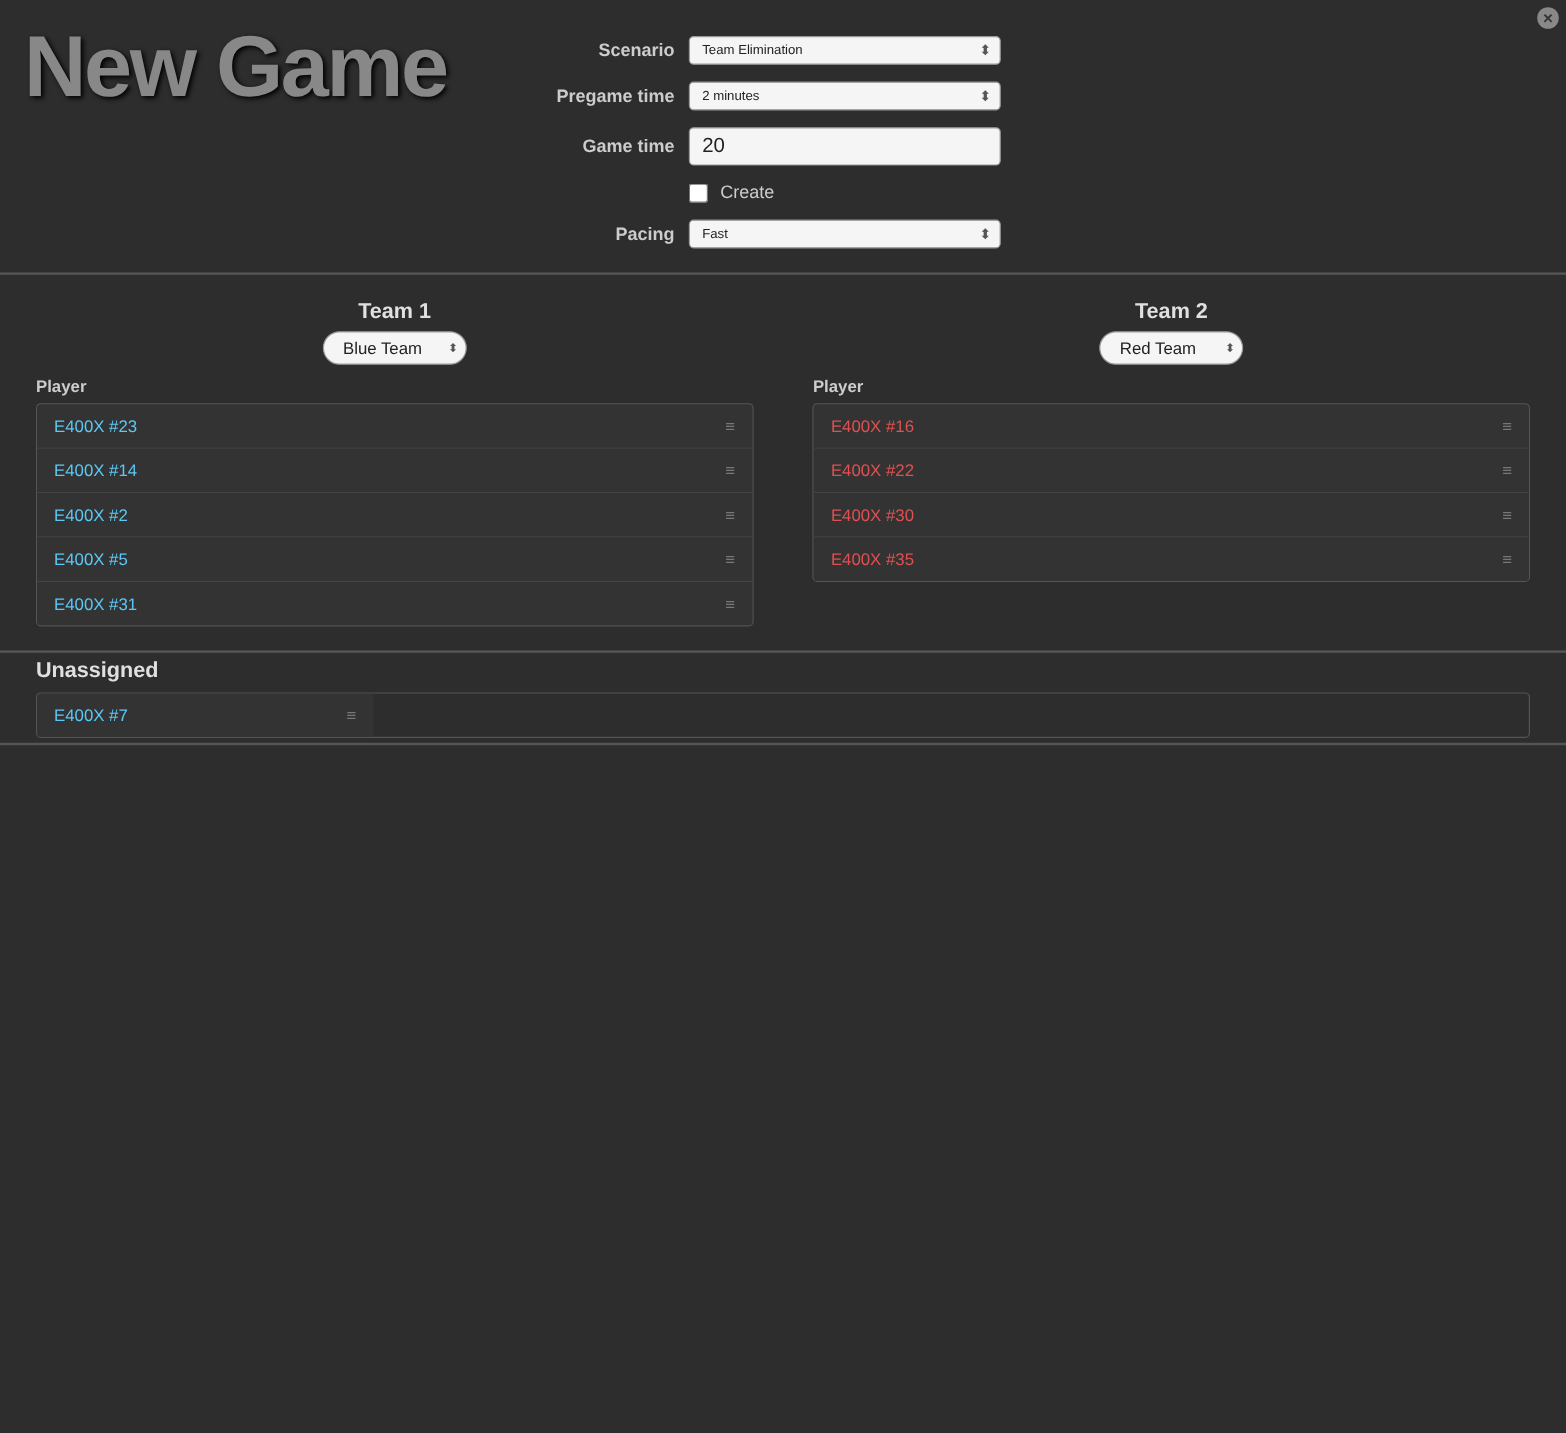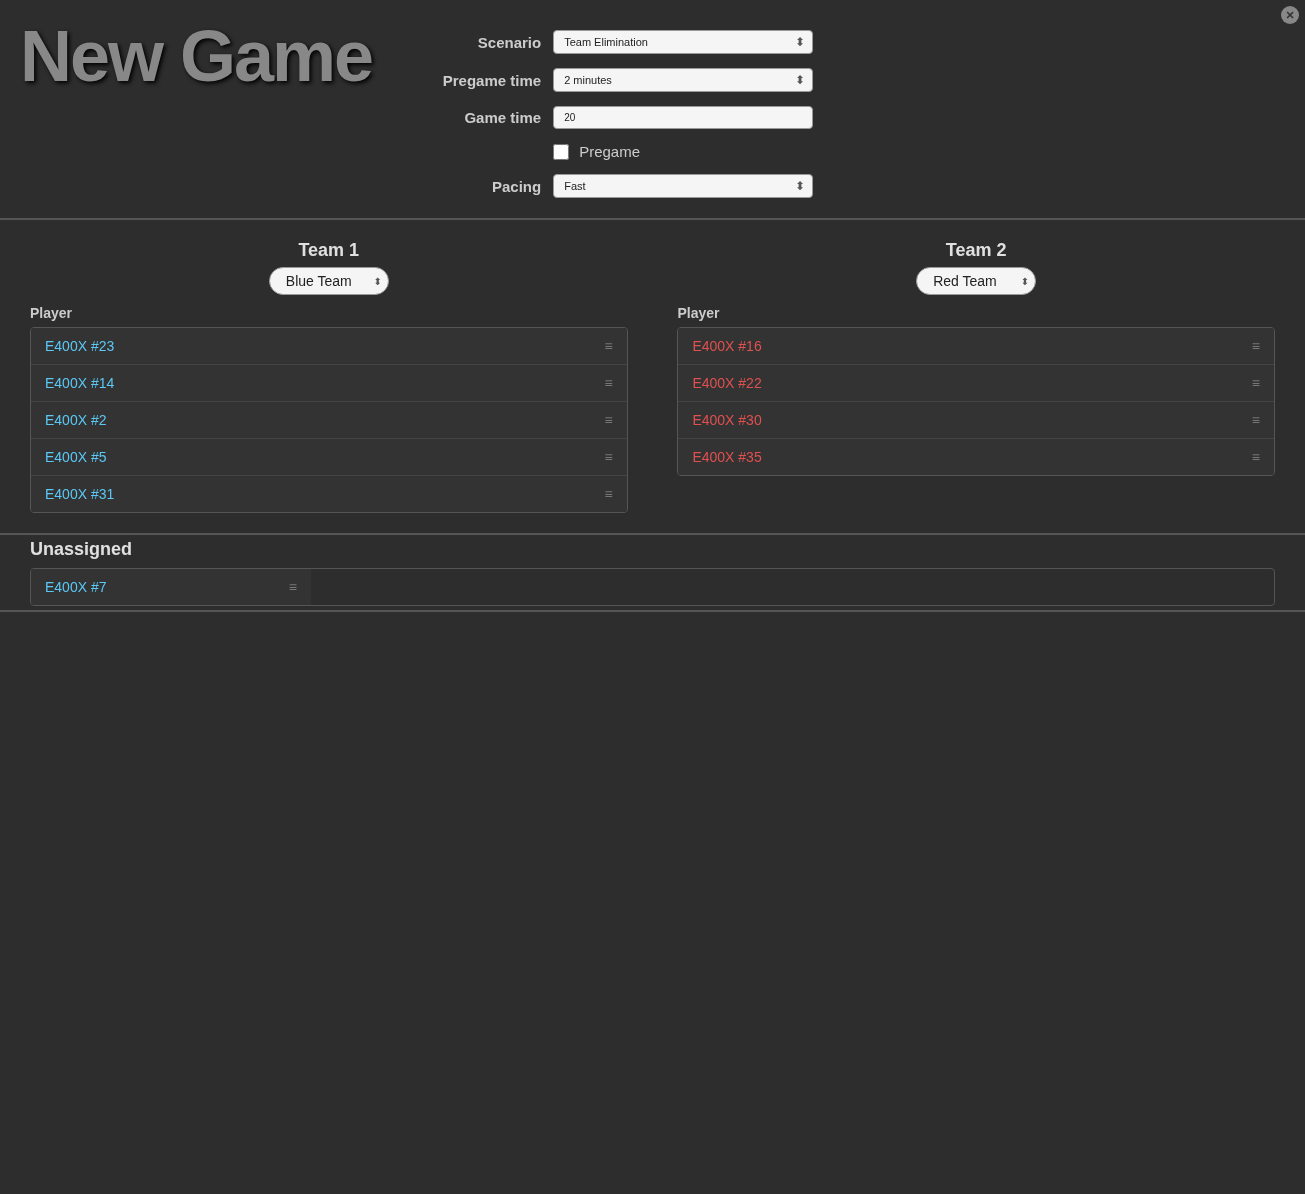--- a/index.html
+++ b/index.html
@@ -9,21 +9,21 @@
       font-family: -apple-system, BlinkMacSystemFont, "Helvetica Neue", Arial, sans-serif;
       color: #e0e0e0;
       width: 1305px;
       min-height: 1194px;
     }
 
     .top-section {
       display: flex;
       padding: 20px 40px 20px 20px;
       border-bottom: 2px solid #555;
-      gap: 39px;
+      gap: 60px;
       align-items: flex-start;
     }
 
     .new-game-title {
       font-size: 72px;
       font-weight: bold;
       color: #888;
       line-height: 1;
       min-width: 240px;
       text-shadow: 2px 2px 4px #000;
@@ -80,21 +80,21 @@
       color: #555;
       pointer-events: none;
       font-size: 12px;
     }
 
     .setting-input {
       background: #f5f5f5;
       border: 1px solid #999;
       border-radius: 4px;
       padding: 5px 10px;
-      font-size: 10px;
+      font-size: 17px;
       color: #222;
       min-width: 260px;
     }
 
     .indoor-row {
       display: flex;
       align-items: center;
       gap: 10px;
       margin-left: 142px;
     }
@@ -325,21 +325,21 @@
         </div>
       </div>
 
       <div class="setting-row">
         <span class="setting-label">Game time</span>
         <input type="text" class="setting-input" value="20" style="">
       </div>
 
       <div class="indoor-row">
         <input type="checkbox" class="indoor-checkbox" style="">
-        <span class="indoor-label">Pregame</span>
+        <span class="indoor-label">Create</span>
       </div>
 
       <div class="setting-row">
         <span class="setting-label">Pacing</span>
         <div class="select-wrapper">
           <select class="setting-select">
             <option>Slow</option>
             <option>Normal</option>
             <option selected="">Fast</option>
           </select>

